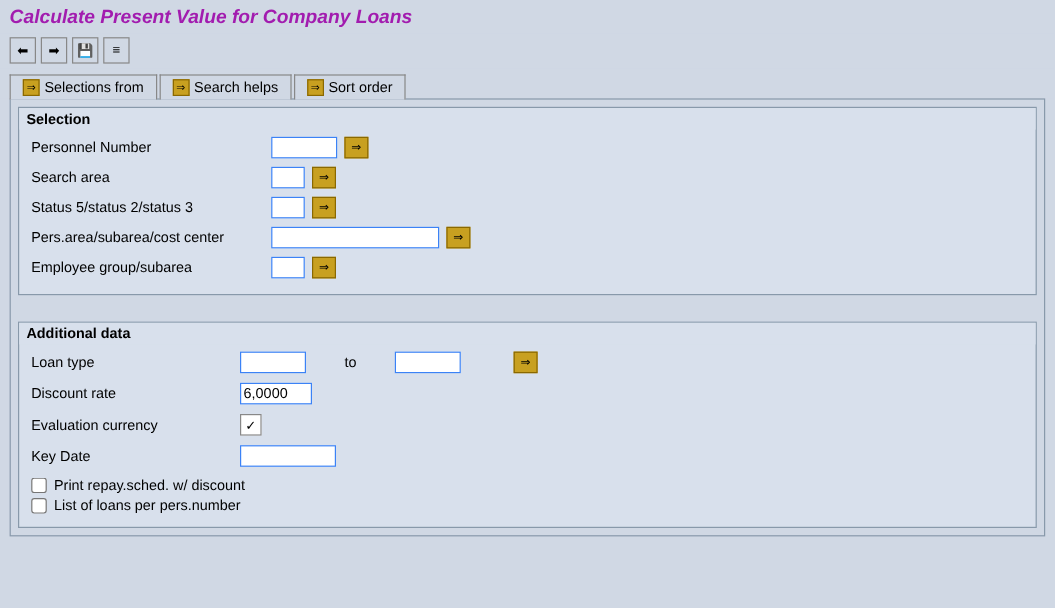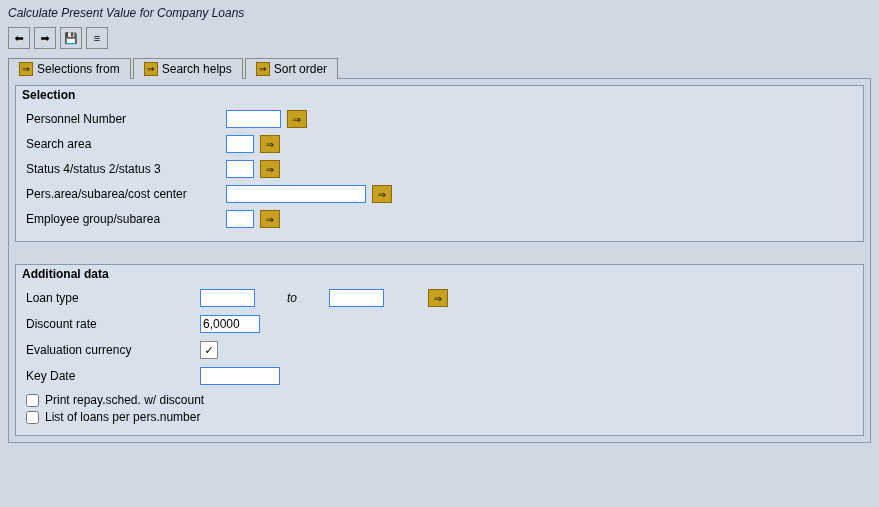--- a/index.html
+++ b/index.html
@@ -10,24 +10,24 @@
       width: 879px;
       min-height: 507px;
     }
 
     .title-bar {
       background: #d0d8e4;
       padding: 6px 8px 4px 8px;
     }
 
     .title-bar h1 {
-      font-size: 12px;
-      font-weight: normal;
+      font-size: 16px;
+      font-weight: bold;
       font-style: italic;
-      color: #0f172a;
+      color: #a21caf;
     }
 
     .toolbar {
       background: #d0d8e4;
       padding: 3px 8px 4px 8px;
       display: flex;
       align-items: center;
       gap: 4px;
     }
 
@@ -182,21 +182,20 @@
 
     .label-additional {
       width: 150px;
       font-size: 12px;
       color: #000;
     }
 
     .to-label {
       margin: 0 8px;
       font-size: 12px;
-      font-style: italic;
     }
 
     .checkbox-field {
       width: 18px;
       height: 18px;
       border: 1px solid #888;
       background: #fff;
       display: flex;
       align-items: center;
       justify-content: center;
@@ -266,21 +265,21 @@
         <div class="arrow-btn"></div>
       </div>
 
       <div class="form-row">
         <span class="form-label">Search area</span>
         <input class="form-input" style="width: 28px;" type="text" value="">
         <div class="arrow-btn"></div>
       </div>
 
       <div class="form-row">
-        <span class="form-label">Status 4/status 2/status 3</span>
+        <span class="form-label">Status 5/status 2/status 3</span>
         <input class="form-input" style="width: 28px;" type="text" value="">
         <div class="arrow-btn"></div>
       </div>
 
       <div class="form-row">
         <span class="form-label">Pers.area/subarea/cost center</span>
         <input class="form-input input-lg" type="text" value="" style="">
         <div class="arrow-btn"></div>
       </div>
 

